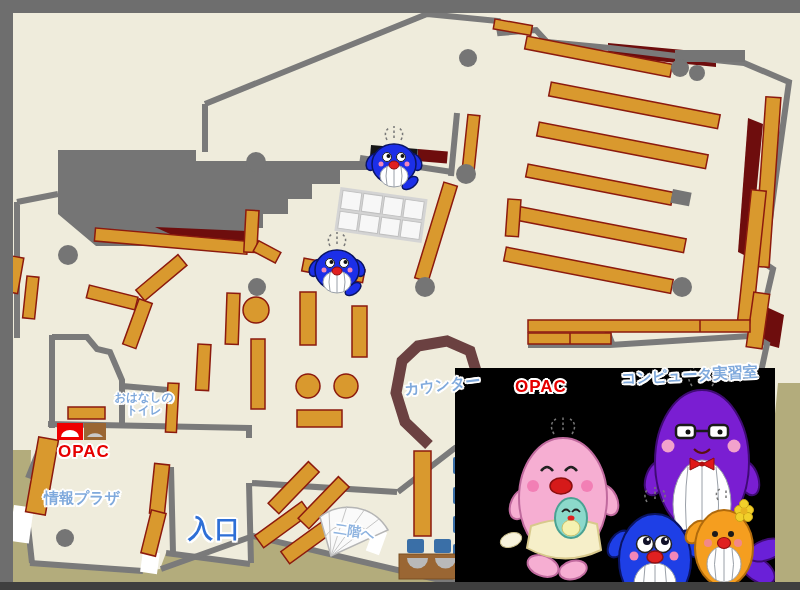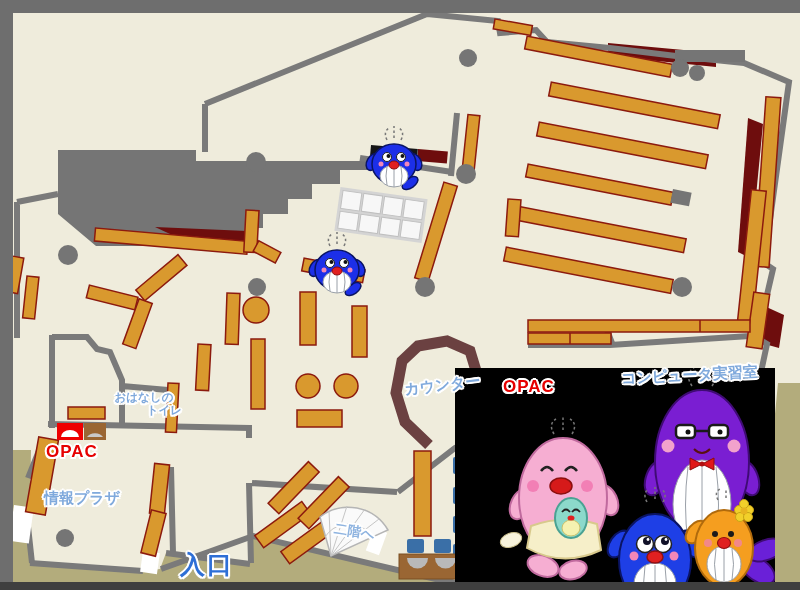--- a/index.html
+++ b/index.html
@@ -12,21 +12,21 @@
   .chair{fill:#3A6FA7;}
   .scr{fill:#B9B9B9;}
   .mar{fill:#6E0D0D;}
   .pil{fill:#757575;}
   .oc{fill:#D9992E;stroke:#8C1A0E;stroke-width:1.5;}
   .ridge{stroke:#9AA0A8;stroke-width:1;fill:none;}
   .spout{stroke:#777;stroke-width:1.5;fill:none;stroke-dasharray:2.5,2.5;}
   .lbl{position:absolute;font-weight:bold;color:#7FA9DC;white-space:nowrap;line-height:1.15;
        text-shadow:2px 0 0 #fff,-2px 0 0 #fff,0 2px 0 #fff,0 -2px 0 #fff,
                    1.5px 1.5px 0 #fff,-1.5px -1.5px 0 #fff,1.5px -1.5px 0 #fff,-1.5px 1.5px 0 #fff;}
-  .lbl.red{color:#E60000;}
+  .lbl.red{color:#E60000;margin-left:12px;}
   .lbl.blue{color:#2E6FD6;}
   .center{text-align:center;}
 </style>
 </head>
 <body>
 
 <div id="stage">
 <svg width="800" height="590" viewBox="0 0 800 590">
 
   <path fill="#EFECDC" d="M0,0 H800 V383 L778,383 L771,455 L771,583 L462,585 L440,580 L253,537 L252,562 L166,553 L160,569 L143,571 L33,564 L29,555 L31,450 L13,450 L13,0 Z"></path>
@@ -307,22 +307,22 @@
     </g>
   </g>
 
   <rect x="0" y="0" width="800" height="13" fill="#6E6E6E"></rect>
   <rect x="0" y="0" width="13" height="590" fill="#6E6E6E"></rect>
   <rect x="0" y="582" width="800" height="8" fill="#3F3F3F"></rect>
 </svg>
 
   <div class="lbl center" style="left:106px;top:391px;width:76px;font-size:11.5px;">
     <span style="display:block;">おはなしの</span>
-    <span style="display:block;text-align:right;">トイレ</span>
+    <span style="display:block;">トイレ</span>
   </div>
   <div class="lbl red" style="left:46px;top:442px;font-size:17px;letter-spacing:1px;">OPAC</div>
   <div class="lbl" style="left:44px;top:489px;font-size:15px;">情報プラザ</div>
-  <div class="lbl blue" style="left:180px;top:514px;font-size:25px;letter-spacing:2px;margin-top:36px;">入口</div>
+  <div class="lbl blue" style="left:188px;top:514px;font-size:25px;letter-spacing:2px;">入口</div>
   <div class="lbl" style="left:404px;top:376px;font-size:15px;transform:rotate(-7deg);">カウンター</div>
   <div class="lbl red" style="left:503px;top:377px;font-size:17px;letter-spacing:1px;">OPAC</div>
   <div class="lbl" style="left:621px;top:366px;font-size:15px;transform:rotate(-3deg);">コンピュータ実習室</div>
   <div class="lbl" style="left:334px;top:524px;font-size:13.5px;transform:rotate(9deg);color:#8FB4E0;">二階へ</div>
 </div>
 
 </body></html>

